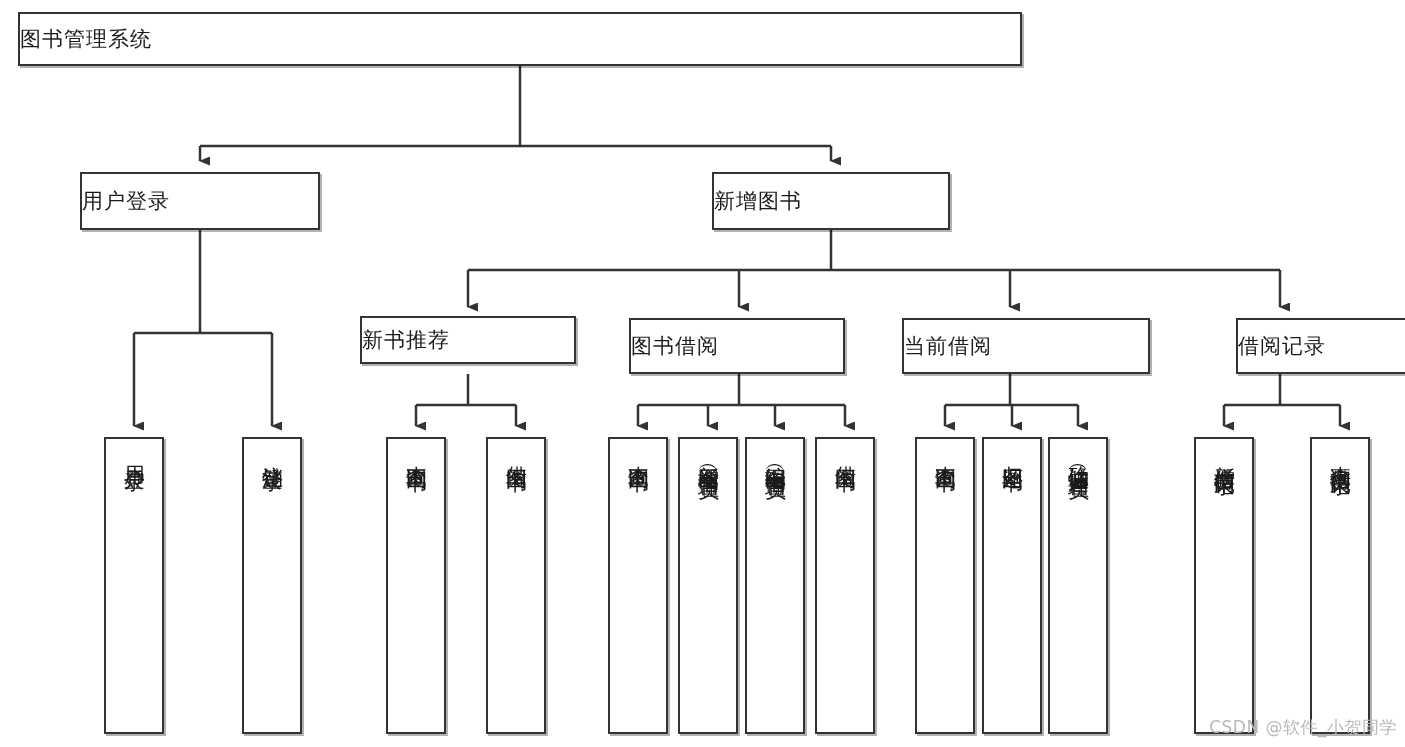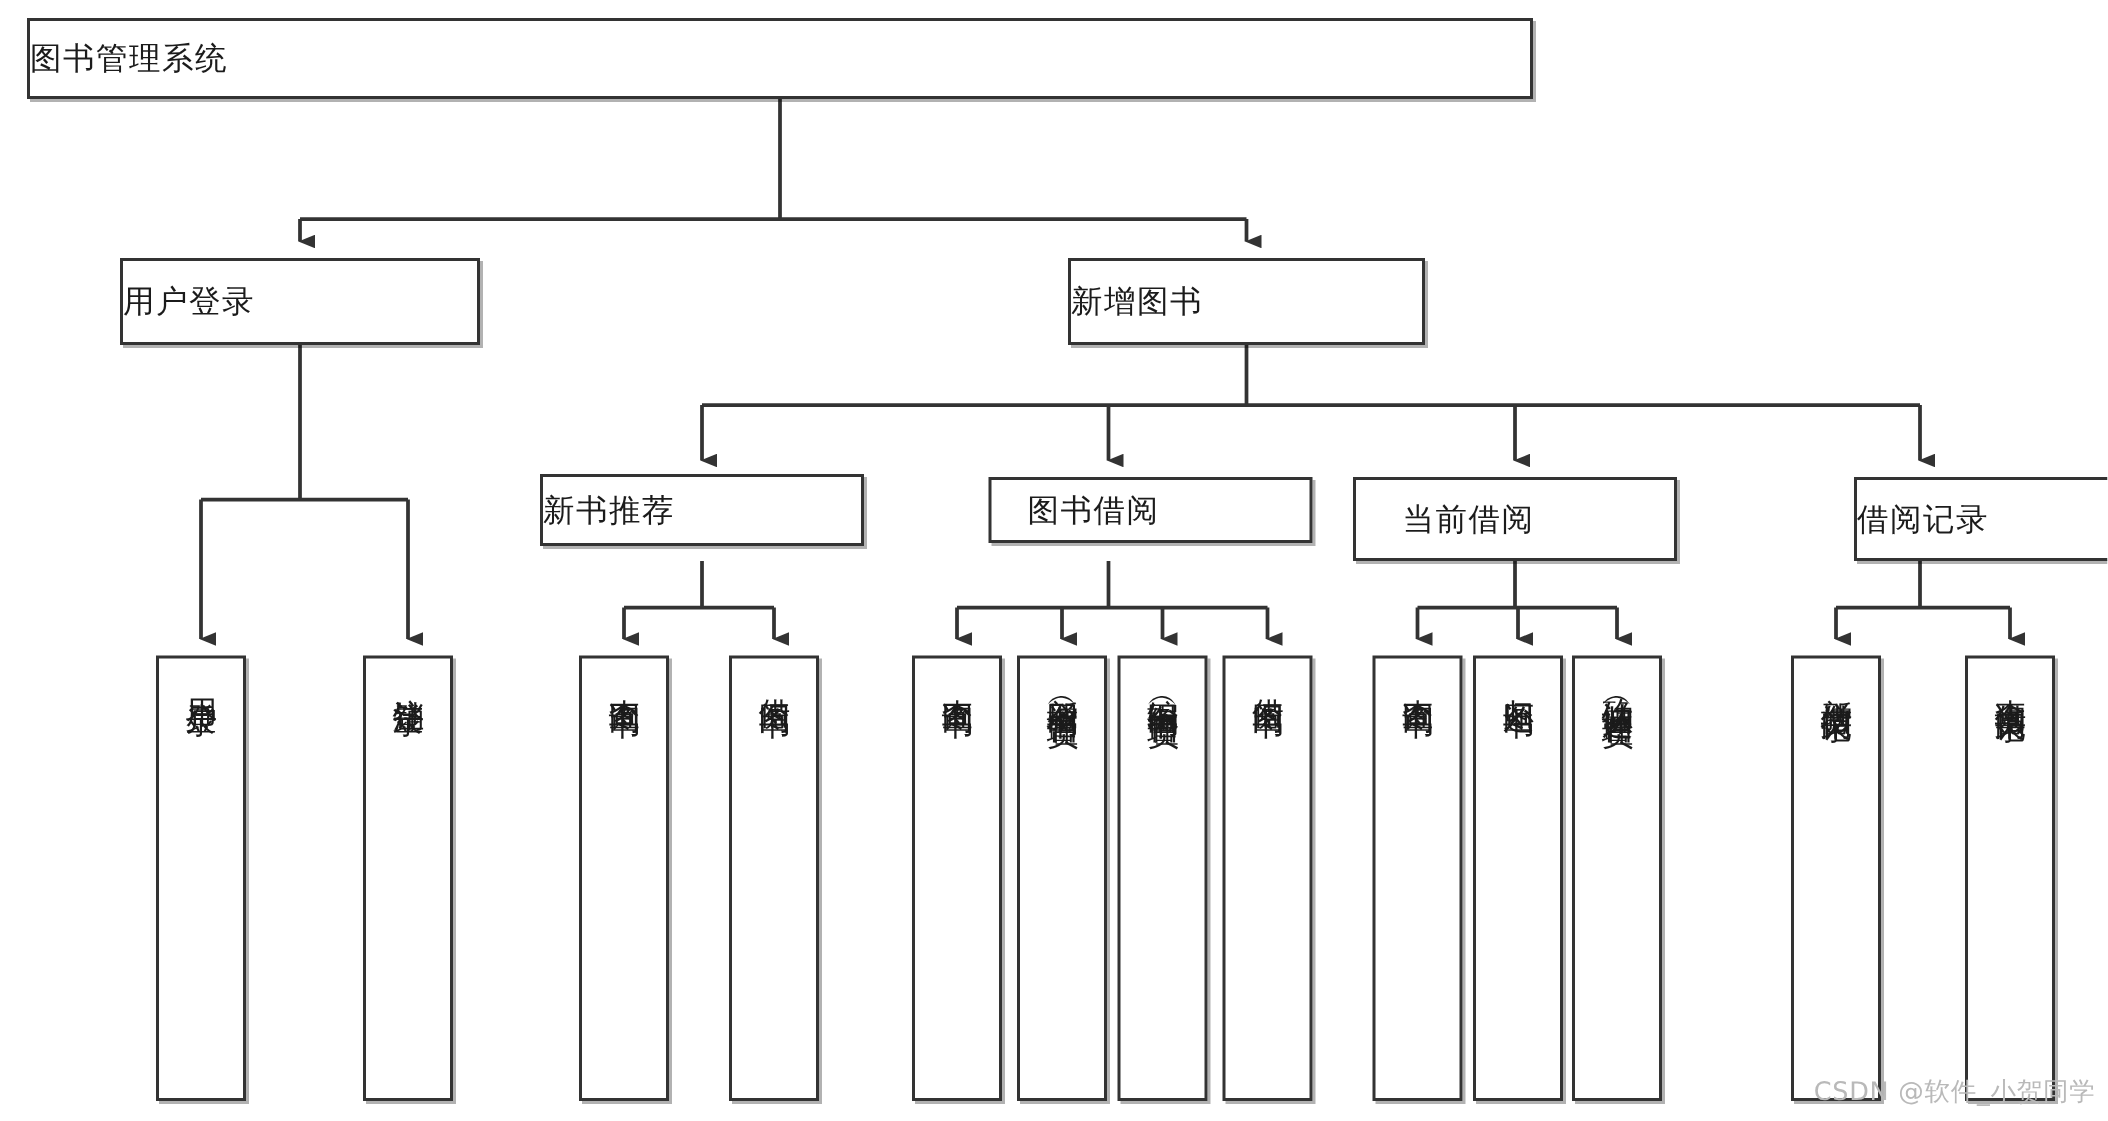--- a/index.html
+++ b/index.html
@@ -121,24 +121,24 @@
       </div>
       <div class="node horizontal" style="left: 80px; top: 172px; width: 240px; height: 58px;">
         <span class="node-label">用户登录</span>
       </div>
       <div class="node horizontal" style="left: 712px; top: 172px; width: 238px; height: 58px;">
         <span class="node-label">新增图书</span>
       </div>
       <div class="node horizontal" style="left: 360px; top: 316px; width: 216px; height: 48px;">
         <span class="node-label">新书推荐</span>
       </div>
-      <div class="node horizontal" style="left: 659px; top: 318px; width: 216px; height: 44px; padding-left: 24px;">
+      <div class="node horizontal" style="left: 629px; top: 318px; width: 216px; height: 56px;">
         <span class="node-label">图书借阅</span>
       </div>
-      <div class="node horizontal" style="left: 902px; top: 318px; width: 216px; height: 56px; padding-left: 31px;">
+      <div class="node horizontal" style="left: 902px; top: 318px; width: 248px; height: 56px;">
         <span class="node-label">当前借阅</span>
       </div>
       <div class="node horizontal" style="left: 1236px; top: 318px; width: 216px; height: 56px;">
         <span class="node-label">借阅记录</span>
       </div>
       <div class="node vertical" style="left: 104px; top: 437px; width: 60px; height: 297px;">
         <span class="node-label">用户登录</span>
       </div>
       <div class="node vertical" style="left: 242px; top: 437px; width: 60px; height: 297px;">
         <span class="node-label">注销登录</span>

